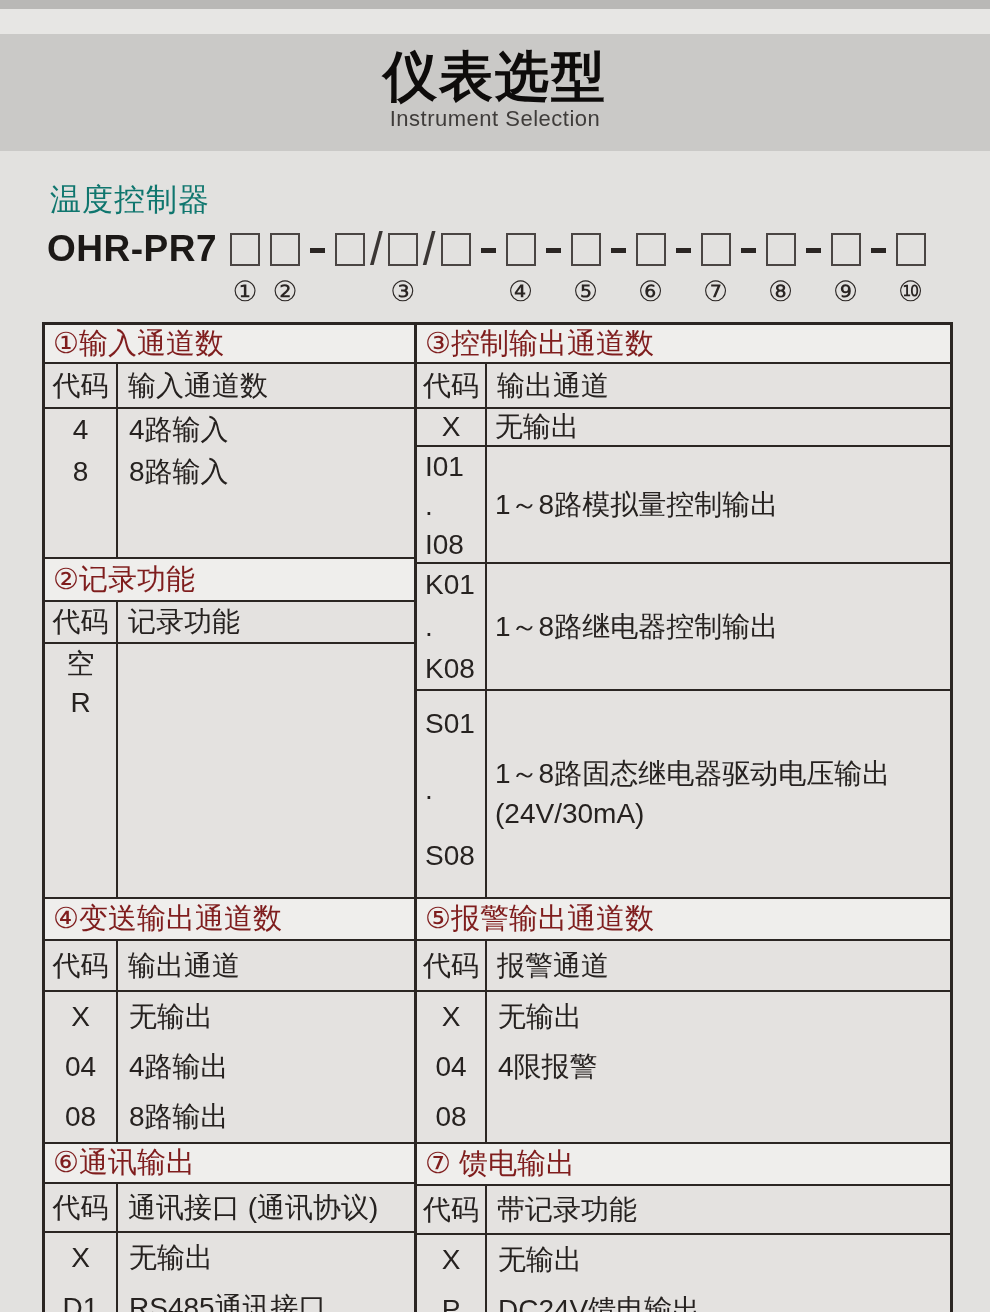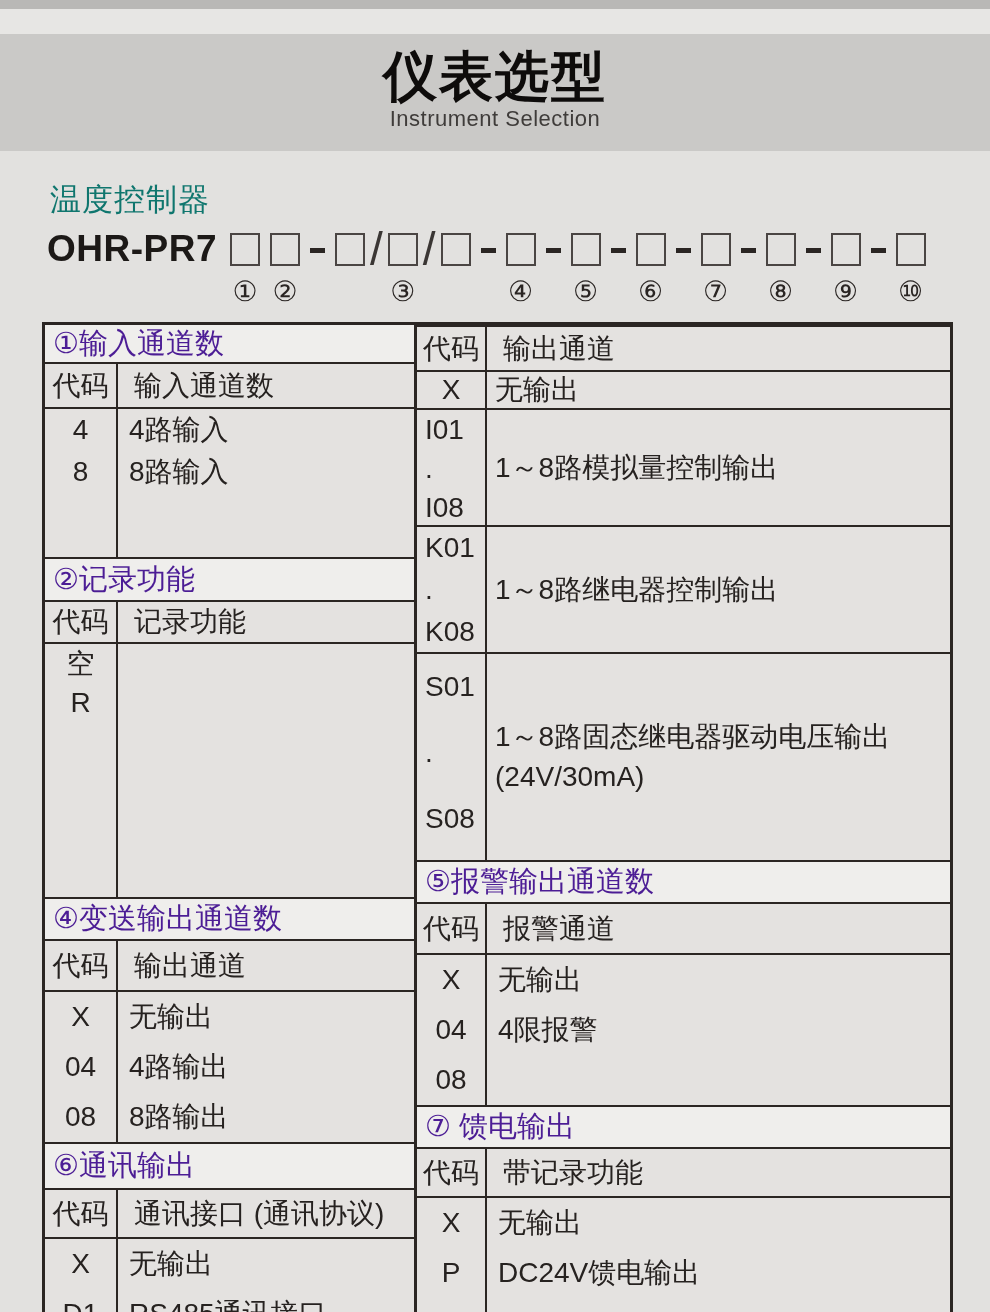--- a/index.html
+++ b/index.html
@@ -44,26 +44,26 @@
     border:3px solid #2b2623;box-sizing:border-box;background:#e4e2e0;
     display:flex;align-items:stretch;font-size:28px;
   }
   .tcol{display:flex;flex-direction:column;box-sizing:border-box;}
   .tcol-left{width:369px;}
   .tcol-right{width:536px;border-left:3px solid #2b2623;}
   .seg{box-sizing:border-box;border-top:2px solid #2b2623;flex:none;}
   .seg.first{border-top:none;}
   .ttl{
     background:#efeeec;display:flex;align-items:center;padding-left:8px;
-    font-size:29px;color:#4c1d95;
+    font-size:29px;color:#7f1d1d;
   }
   .hdr{display:flex;align-items:stretch;}
   .hcell{display:flex;align-items:center;box-sizing:border-box;}
   .hcode{justify-content:center;border-right:2px solid #2b2623;}
-  .hdesc{flex:1;padding-left:16px;}
+  .hdesc{flex:1;padding-left:10px;}
   .tcol-left .hcode,.tcol-left .codecol{width:73px;}
   .tcol-right .hcode,.tcol-right .codecol{width:70px;}
   .bod{display:flex;align-items:stretch;}
   .codecol{box-sizing:border-box;border-right:2px solid #2b2623;text-align:center;}
   .desccol{flex:1;padding-left:11px;}
   .blk .codecol{text-align:left;padding-left:8px;}
   .blk .codecol.ctr{text-align:center;padding-left:0;}
   .blk .desccol{display:flex;flex-direction:column;justify-content:center;padding-left:8px;}
   .blk .desccol .dl{line-height:40px;}
   .cl,.dl{white-space:nowrap;}
@@ -186,40 +186,41 @@
           <div class="cl" style="line-height:50px">04</div>
           <div class="cl" style="line-height:50px">08</div>
         </div>
         <div class="desccol">
           <div class="dl" style="line-height:50px">无输出</div>
           <div class="dl" style="line-height:50px">4路输出</div>
           <div class="dl" style="line-height:50px">8路输出</div>
         </div>
       </div>
 
-      <div class="seg ttl" style="height:46px">⑥通讯输出</div>
+      <div class="seg ttl" style="height:40px">⑥通讯输出</div>
       <div class="seg hdr" style="height:49px">
         <div class="hcell hcode">代码</div>
         <div class="hcell hdesc">通讯接口 (通讯协议)</div>
       </div>
       <div class="seg bod" style="height:130px">
         <div class="codecol">
           <div class="cl" style="line-height:50px">X</div>
           <div class="cl" style="line-height:50px">D1</div>
         </div>
         <div class="desccol">
           <div class="dl" style="line-height:50px">无输出</div>
           <div class="dl" style="line-height:50px">RS485通讯接口</div>
         </div>
       </div>
 
     </div>
 
     <div class="tcol tcol-right">
 
+      <div class="seg first ttl" style="height:37px">③控制输出通道数</div>
       <div class="seg hdr" style="height:45px">
         <div class="hcell hcode">代码</div>
         <div class="hcell hdesc">输出通道</div>
       </div>
 
       <div class="seg bod blk" style="height:38px">
         <div class="codecol ctr">
           <div class="cl" style="line-height:36px">X</div>
         </div>
         <div class="desccol">

